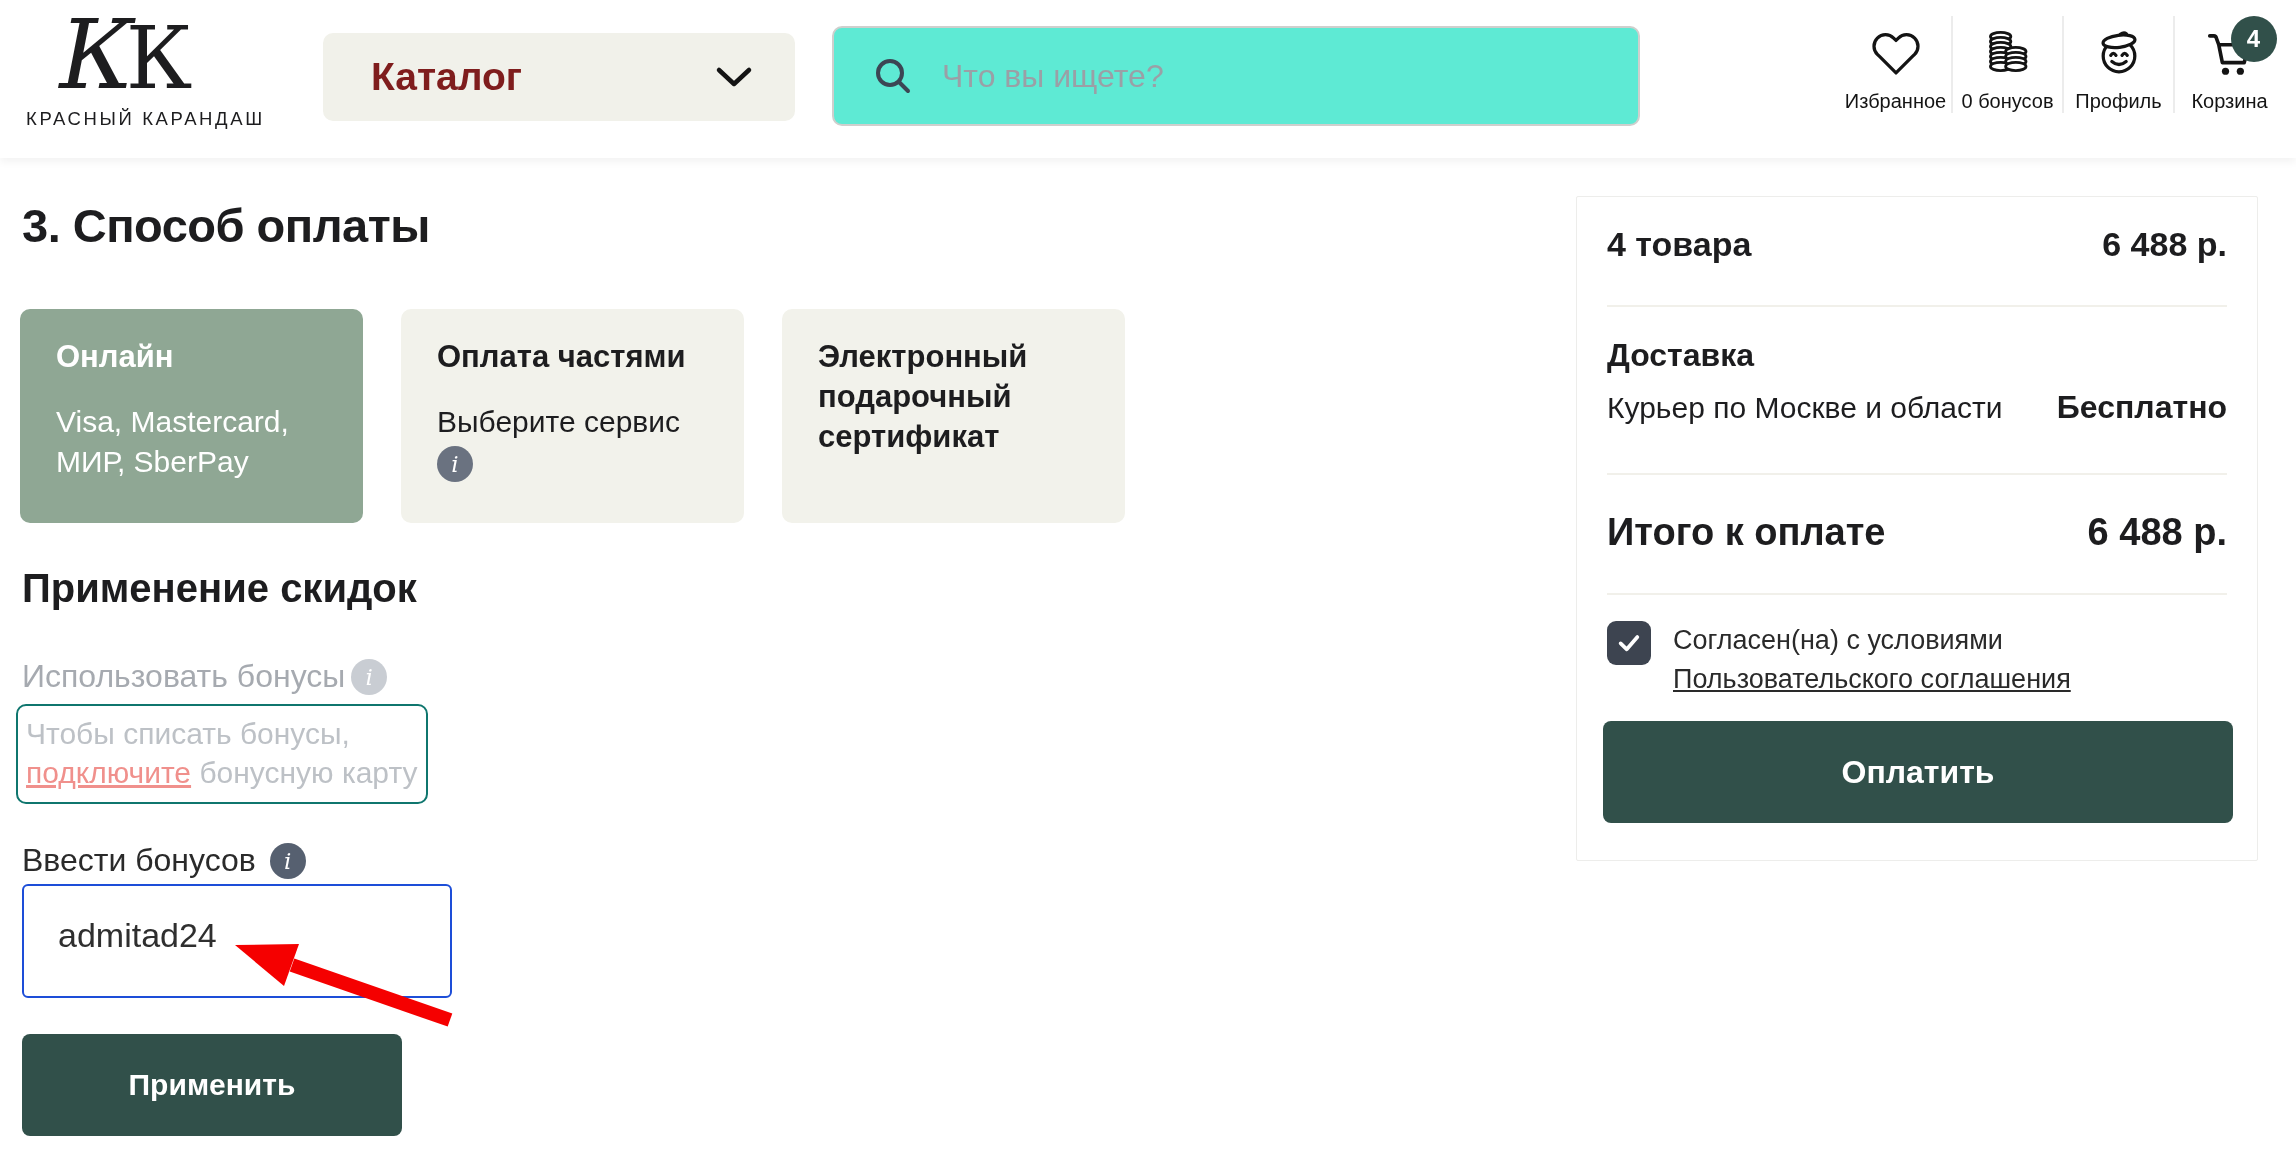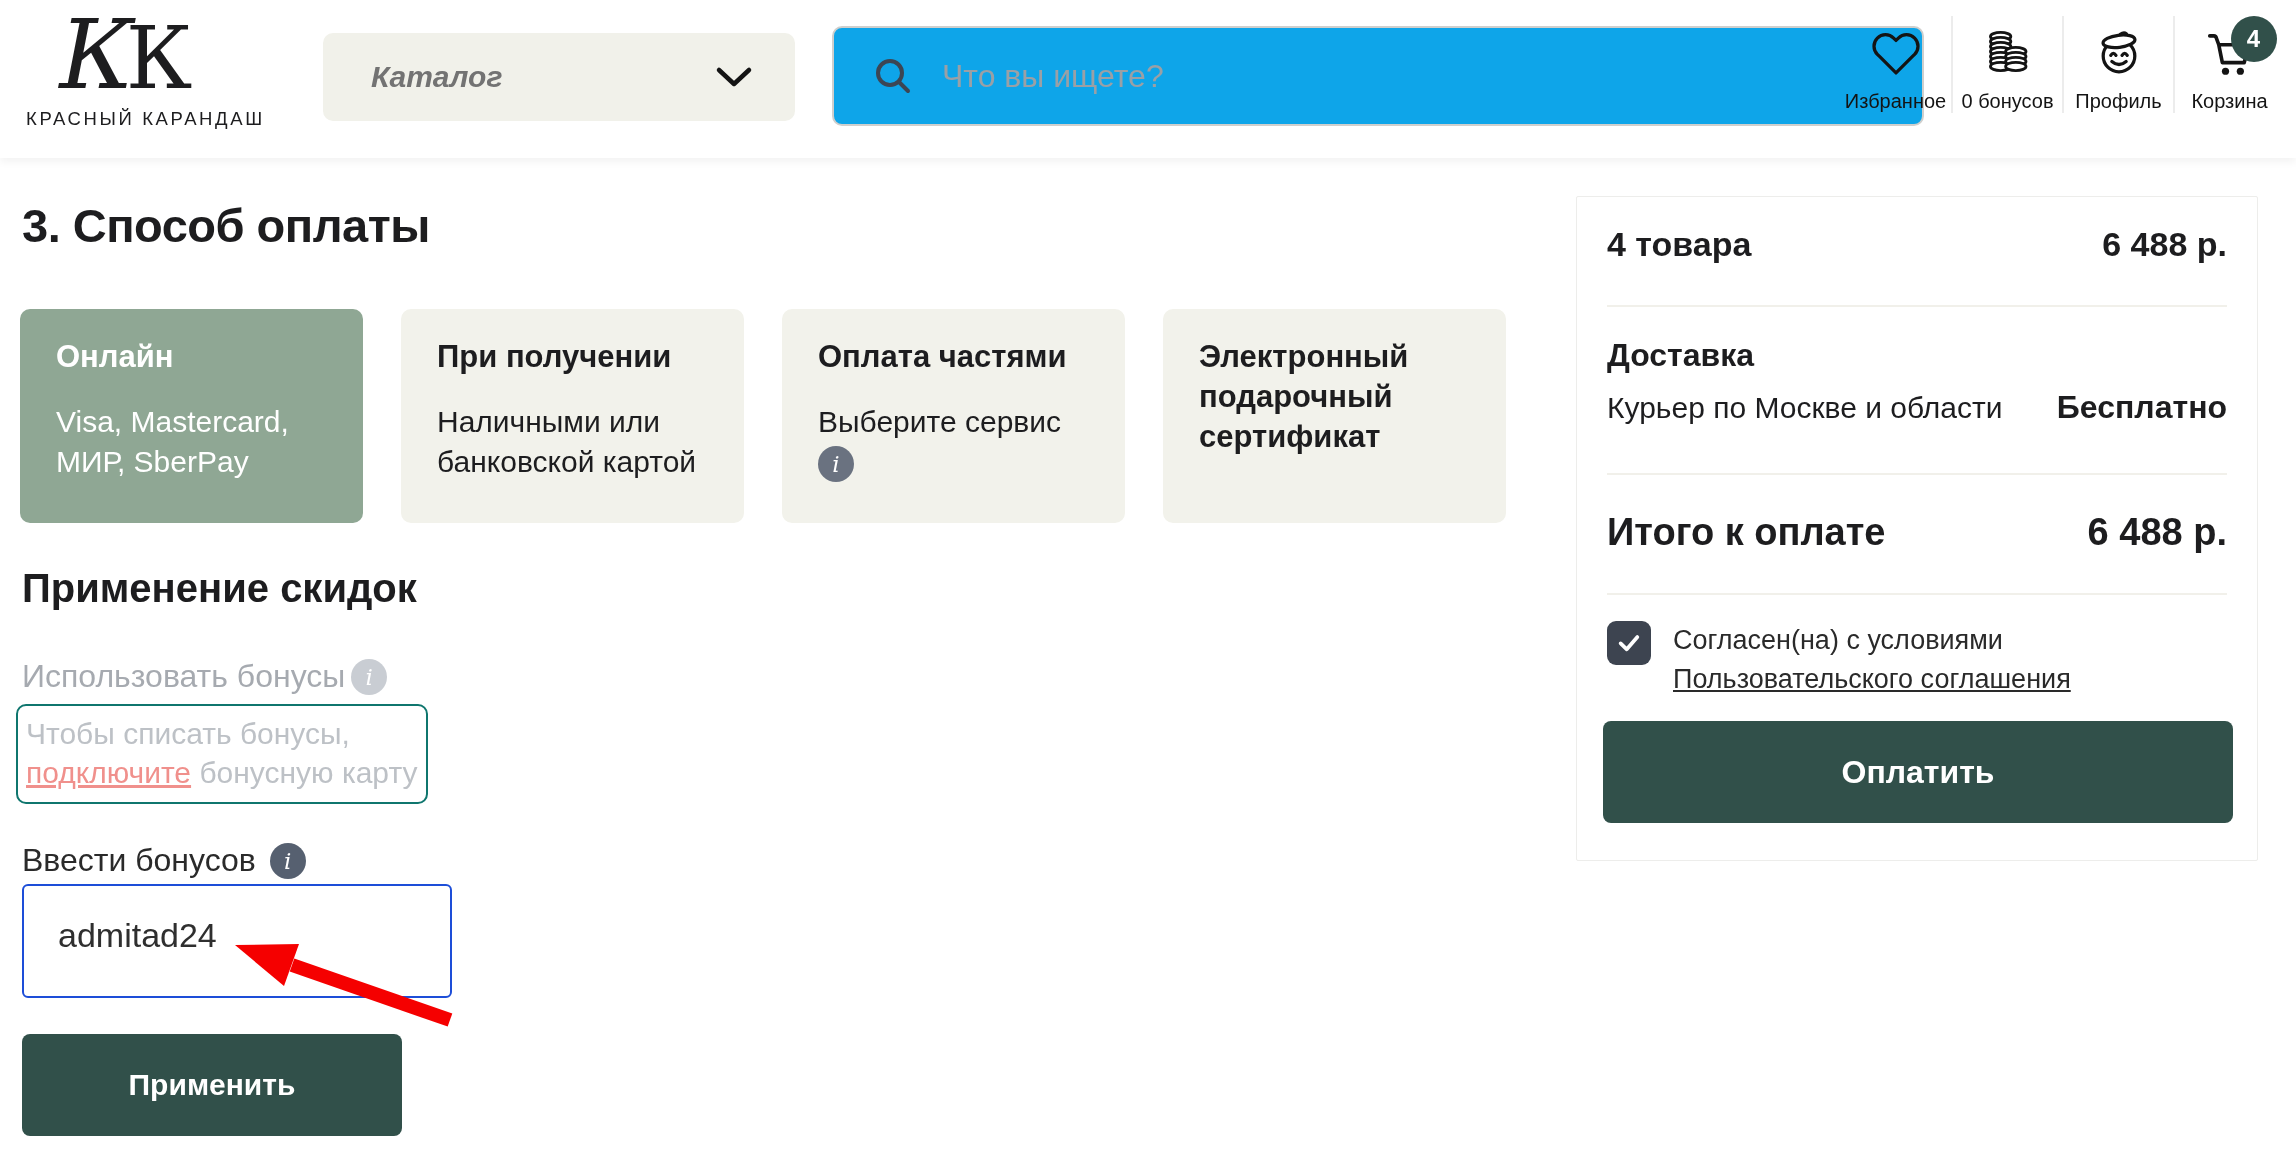--- a/index.html
+++ b/index.html
@@ -8,23 +8,23 @@
 
   
   .header { position:absolute; left:0; top:0; width:2296px; height:158px; background:#fff; box-shadow:0 4px 8px rgba(0,0,0,.05); z-index:5; }
   .logo { position:absolute; left:26px; top:6px; width:200px; cursor:pointer; text-align:center; }
   .logo-mark { display:block; line-height:98px; height:100px; white-space:nowrap; }
   .logo-k1 { font-family:"DejaVu Serif",serif; font-style:italic; font-size:96px; font-weight:400; letter-spacing:-8px; }
   .logo-k2 { font-family:"DejaVu Serif",serif; font-size:86px; font-weight:400; }
   .logo-caption { display:block; font-size:18.5px; letter-spacing:2.6px; font-weight:500; margin-top:2px; white-space:nowrap; }
 
   .catalog-btn { position:absolute; left:323px; top:33px; width:472px; height:88px; background:#F1F1EA; border:none; border-radius:10px; display:flex; align-items:center; justify-content:space-between; padding:0 42px 0 48px; cursor:pointer; }
-  .catalog-label { font-size:30px; font-weight:700; color:#737373;font-style:italic; }
-
-  .search-box { position:absolute; left:832px; top:26px; width:1092px; height:100px; border:2px solid #cfcfcd; border-radius:10px; background:#0ea5e9; display:flex; align-items:center; padding:0 30px 0 38px; }
+  .catalog-label { font-size:39px; font-weight:700; color:#7f1d1d; }
+
+  .search-box { position:absolute; left:832px; top:26px; width:808px; height:100px; border:2px solid #cfcfcd; border-radius:10px; background:#5eead4; display:flex; align-items:center; padding:0 30px 0 38px; }
   .search-box input { border:none; outline:none; flex:1; font-size:32px; color:#333; margin-left:28px; font-family:inherit; background:transparent; }
   .search-box input::placeholder { color:#9aa0a6; }
 
   .nav { position:absolute; left:1840px; top:16px; display:flex; }
   .nav-item { width:111px; padding-top:8px; display:flex; flex-direction:column; align-items:center; cursor:pointer; position:relative; }
   .nav-item + .nav-item { border-left:2px solid #ececec; }
   .nav-icon-wrap { position:relative; height:58px; display:flex; align-items:center; }
   .nav-label { font-size:20px; color:#141414; margin-top:8px; white-space:nowrap; }
   .cart-badge { position:absolute; right:-20px; top:-8px; width:46px; height:46px; background:#31504A; border-radius:50%; color:#fff; font-size:24px; font-weight:700; display:flex; align-items:center; justify-content:center; }
 
@@ -160,24 +160,20 @@
   </header>
 
   <h1 class="h1">3. Способ оплаты</h1>
 
   <div class="cards">
     <div class="card selected">
       <div class="card-title">Онлайн</div>
       <div class="card-sub">Visa, Mastercard, МИР, SberPay</div>
     </div>
     <div class="card">
-      <div class="card-title">При получении</div>
-      <div class="card-sub">Наличными или банковской картой</div>
-    </div>
-    <div class="card">
       <div class="card-title">Оплата частями</div>
       <div class="card-sub"><span>Выберите сервис</span> <span class="info-icon info-mid">i</span></div>
     </div>
     <div class="card">
       <div class="card-title">Электронный подарочный сертификат</div>
     </div>
   </div>
 
   <h2 class="h2">Применение скидок</h2>
 

